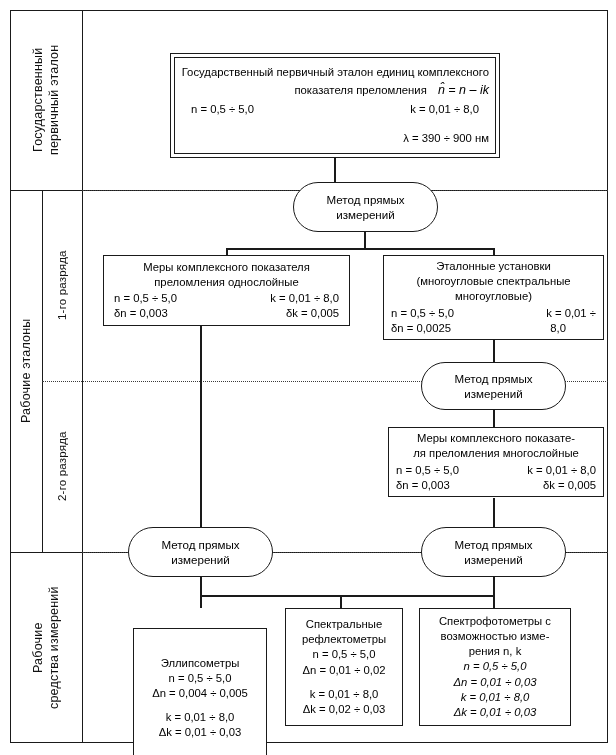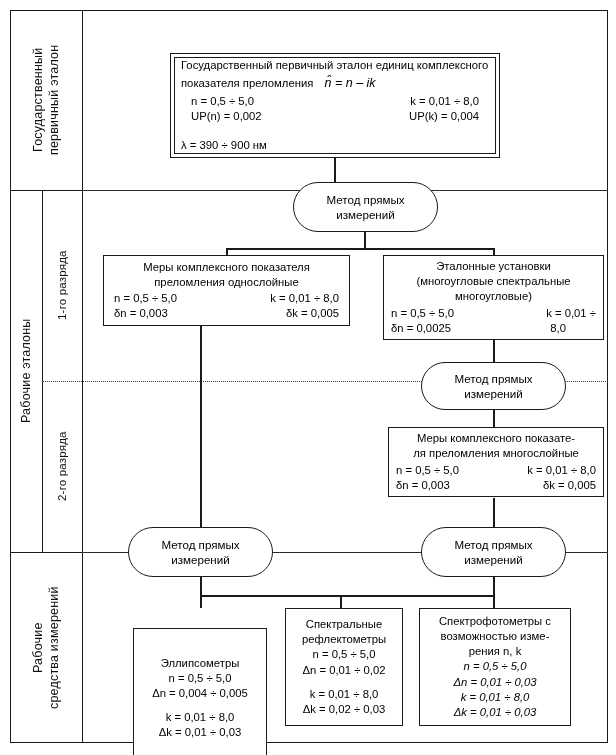--- a/index.html
+++ b/index.html
@@ -79,21 +79,21 @@
     border:1.6px solid #1a1a1a;
     padding:3px;
   }
   .box.double .inner{
     border:1.6px solid #1a1a1a;
     width:100%;
     height:100%;
     box-sizing:border-box;
     display:flex;
     flex-direction:column;
-    align-items:flex-start;
+    align-items:flex-end;
     justify-content:center;
     padding:5px 6px;
   }
 
   .oval{
     position:absolute;
     box-sizing:border-box;
     border:1.7px solid #1a1a1a;
     border-radius:26px;
     background:#fff;
@@ -164,24 +164,20 @@
     <div class="inner">
       <div class="ttl">Государственный первичный эталон единиц комплексного</div>
       <div class="eq" style="margin-top:2px;">
         <span>показателя преломления</span>
         <span class="ital" style="margin-left:8px;font-size:12.5px;">n̂ = n – ik</span>
       </div>
       <div class="row2 tight" style="margin-top:3px;">
         <span>n = 0,5 ÷ 5,0</span>
         <span>k = 0,01 ÷ 8,0</span>
       </div>
-      <div class="row2 tight">
-        <span>UP(n) = 0,002</span>
-        <span>UP(k) = 0,004</span>
-      </div>
       <div style="margin-top:14px;">λ = 390 ÷ 900 нм</div>
     </div>
   </div>
 
   <div class="conn v" style="left:334px; top:158px; height:24px;"></div>
 
   <div class="oval" style="left:293px; top:182px; width:145px; height:50px;">
     <div>Метод прямых</div>
     <div>измерений</div>
   </div>

